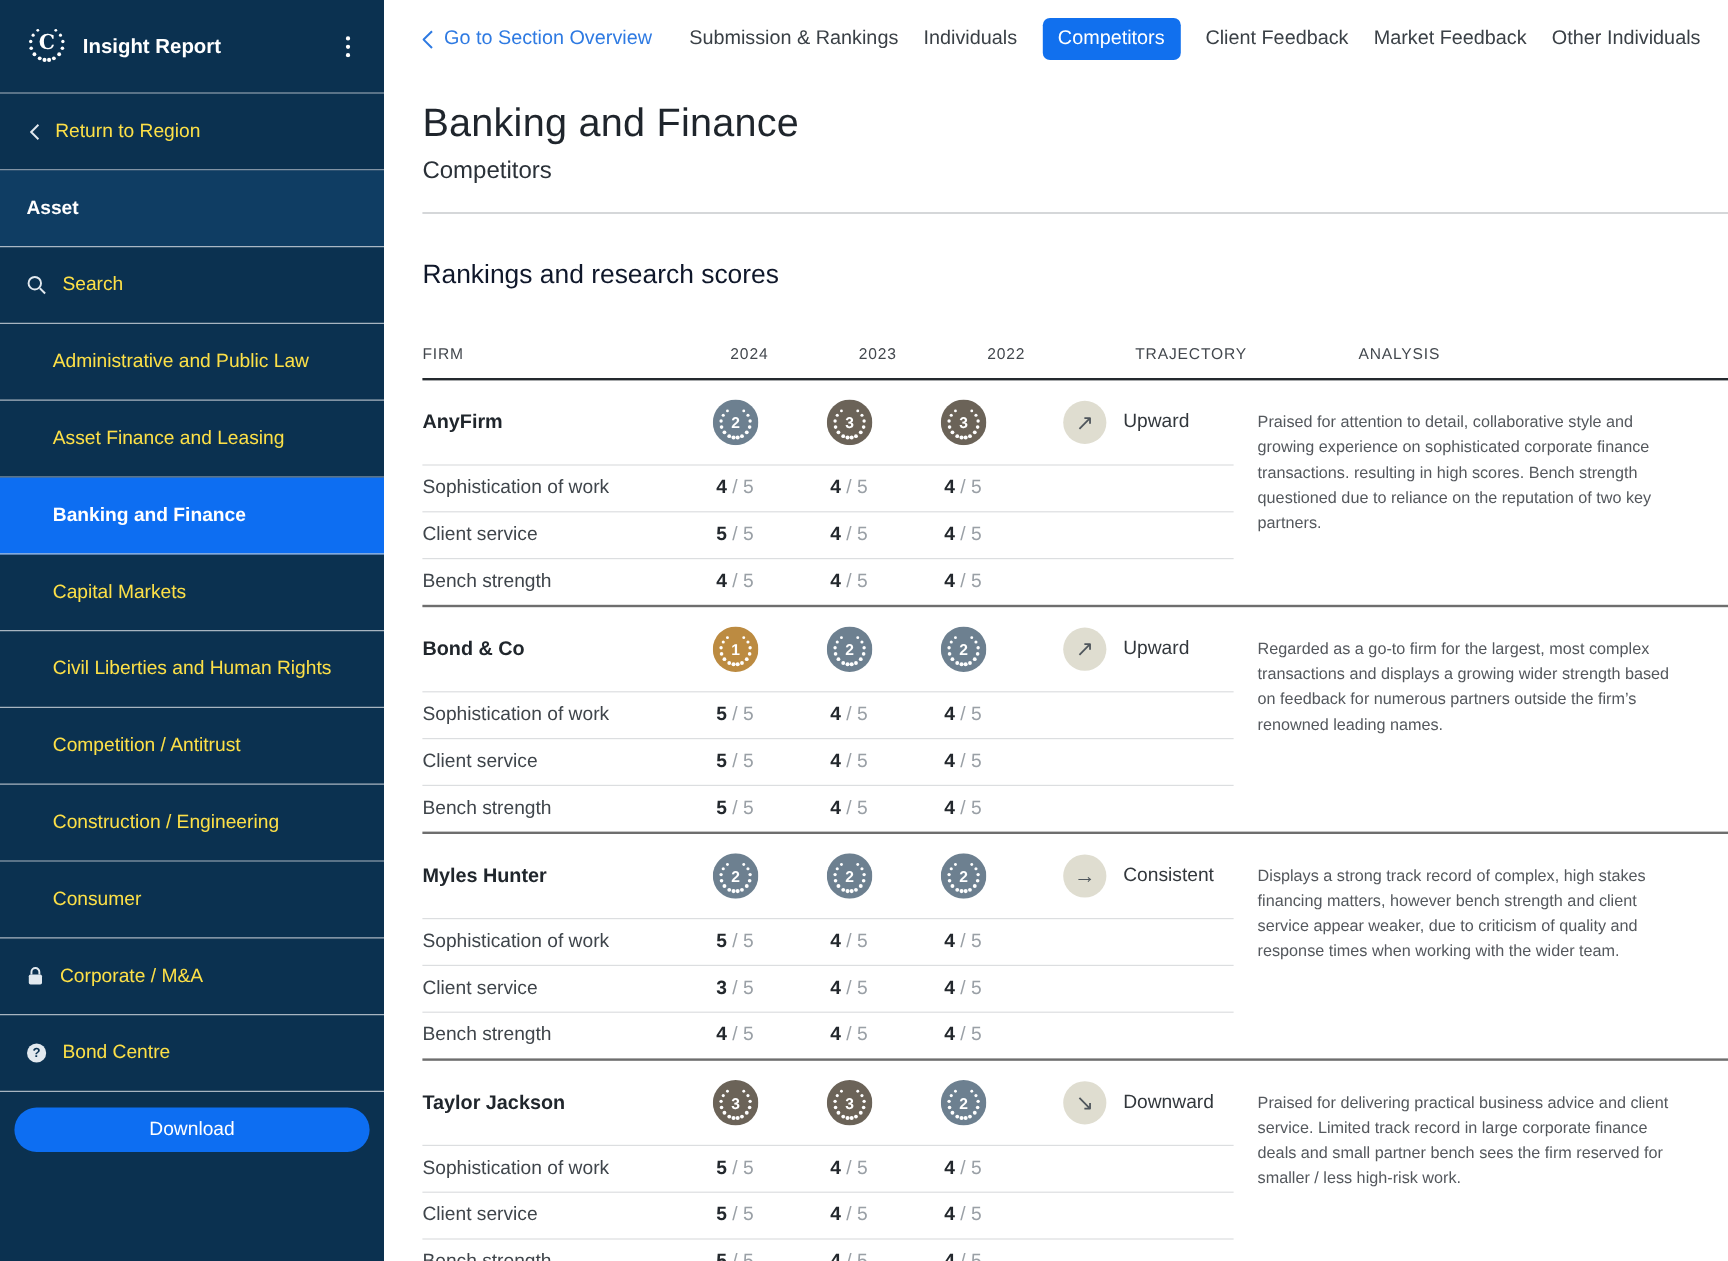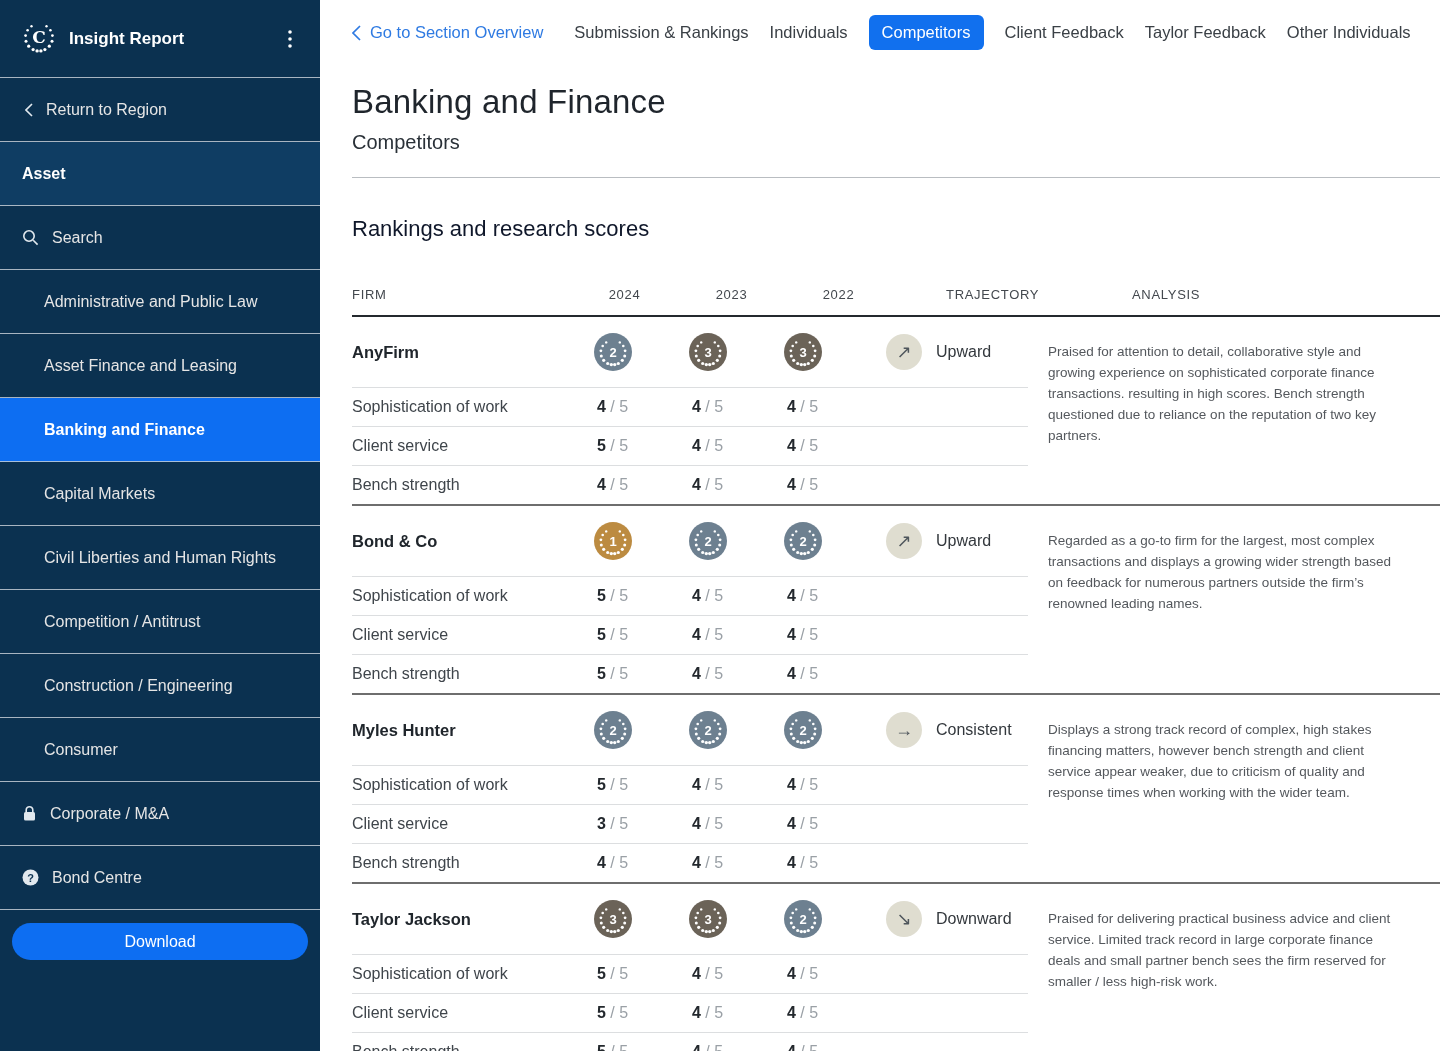--- a/index.html
+++ b/index.html
@@ -16,21 +16,21 @@
     display:flex; flex-direction:column;
   }
   .logo-row {
     height:78px; display:flex; align-items:center; gap:11px;
     padding:0 20px; border-bottom:1px solid rgba(196,205,213,.85);
   }
   .logo-title { font-size:17px; font-weight:bold; color:#fff; }
   .kebab { margin-left:auto; padding:6px 8px; cursor:pointer; display:flex; }
   .nav-row {
     height:64px; display:flex; align-items:center; gap:13px;
-    padding:0 22px; font-size:16px; color:#e5e5e5;
+    padding:0 22px; font-size:16px; color:#fde047;
     border-bottom:1px solid rgba(196,205,213,.85); cursor:pointer;
   }
   .nav-row.back { padding-left:25px; }
   .nav-row.region { font-weight:bold; color:#fff; background:#0f3d63; }
   .nav-row.indent { padding-left:44px; }
   .nav-row.active { background:#0d6ef2; color:#fff; font-weight:bold; }
   .download-wrap { padding:13px 12px 0; }
   .download-btn {
     display:block; width:100%; height:37px; border:none; border-radius:19px;
     background:#0d6ef2; color:#fff; font-size:16px; cursor:pointer;
@@ -199,21 +199,21 @@
             <polyline points="8,1 1,8 8,15"></polyline>
           </svg>
       </span>
       <span>Go to Section Overview</span>
     </a>
     <div id="nav-tabs" style="display:flex;align-items:center;gap:21px;">
         <button class="tab">Submission &amp; Rankings</button>
         <button class="tab">Individuals</button>
         <button class="tab active">Competitors</button>
         <button class="tab">Client Feedback</button>
-        <button class="tab">Taylor Feedback</button>
+        <button class="tab">Market Feedback</button>
         <button class="tab">Other Individuals</button>
       </div>
   </div>
 
   <h1 class="page-title">Banking and Finance</h1>
   <div class="subtitle">Competitors</div>
   <hr class="divider">
   <h2 class="section-title">Rankings and research scores</h2>
 
   <section class="rank-table">

